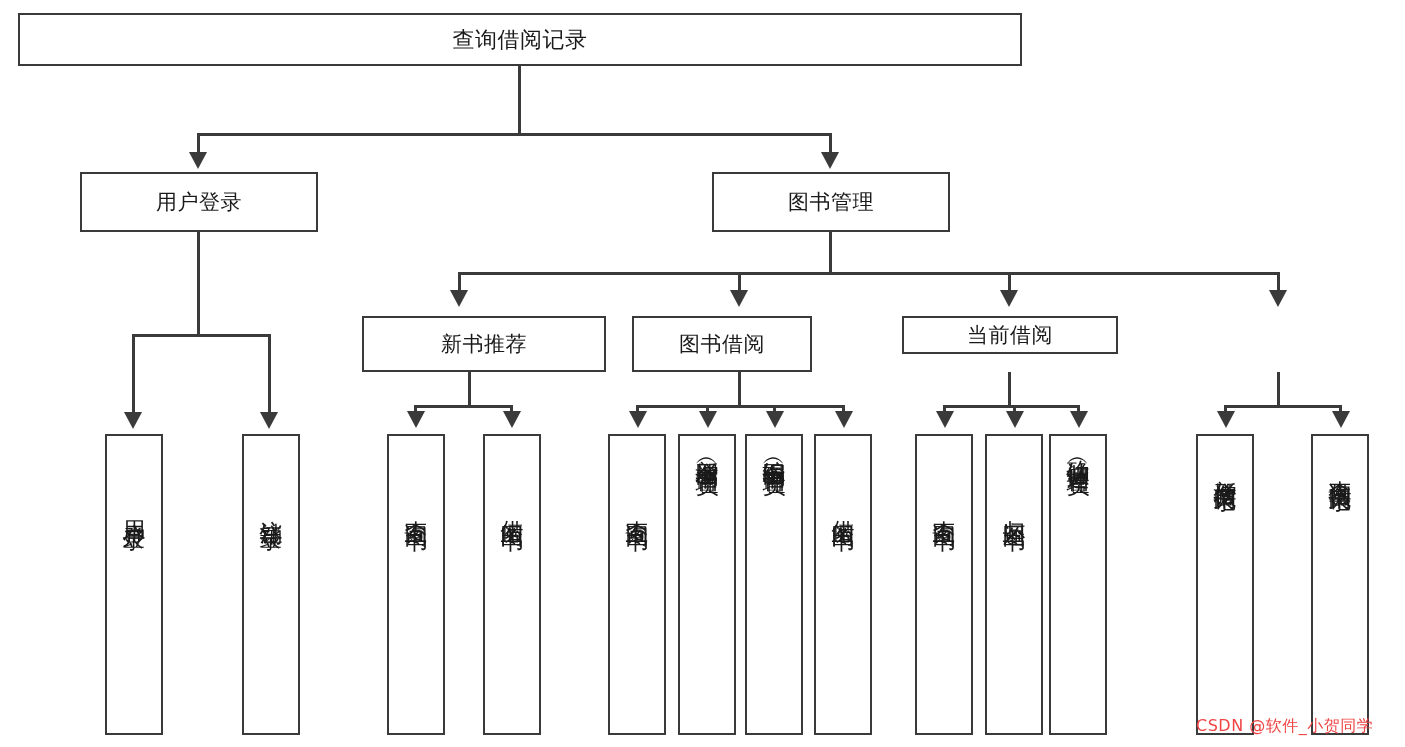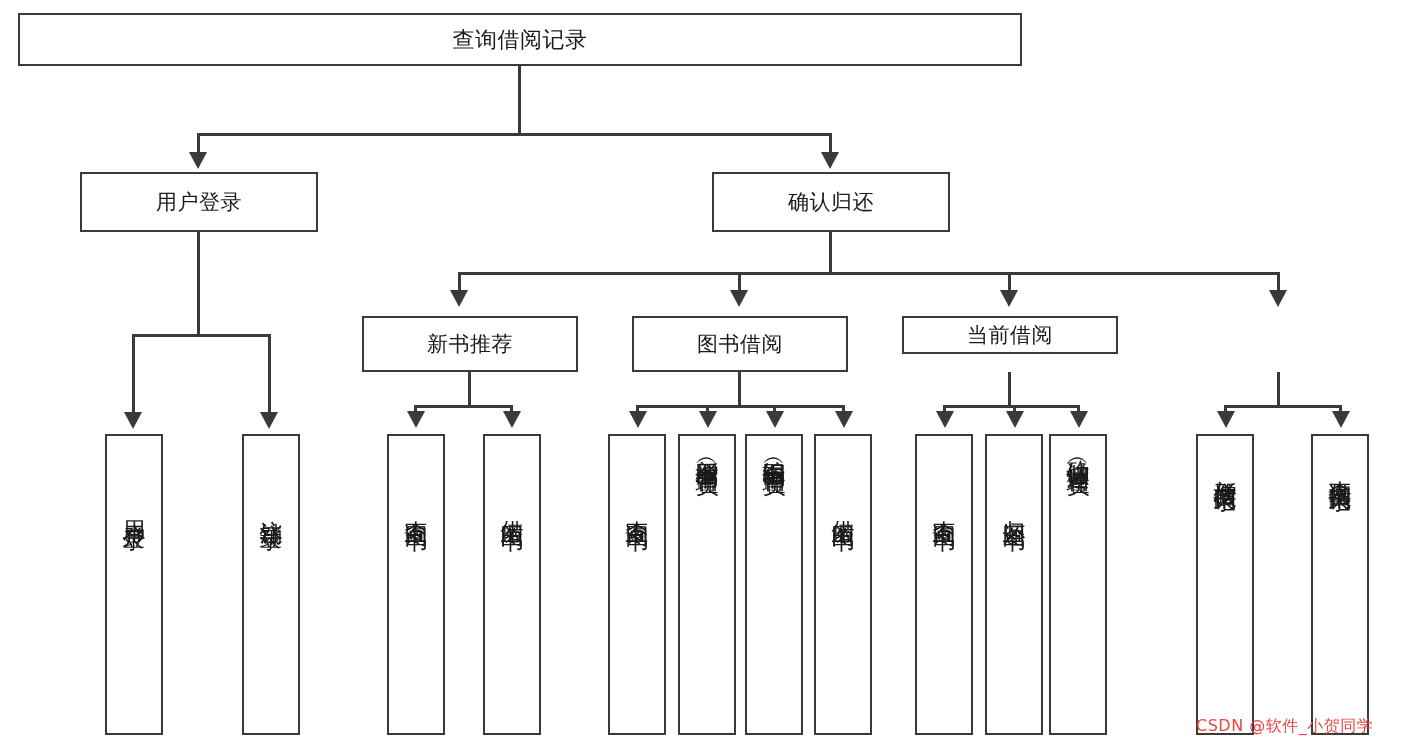--- a/index.html
+++ b/index.html
@@ -101,45 +101,45 @@
   <div class="vline" style="left:197px; top:133px; width:3px; height:22px;"></div>
   <div class="arrow" style="left:189px; top:152px;"></div>
   <div class="vline" style="left:829px; top:133px; width:3px; height:22px;"></div>
   <div class="arrow" style="left:821px; top:152px;"></div>
 
   <div class="node h-node" style="left:80px; top:172px; width:238px; height:60px;">
     <span class="node-label">用户登录</span>
   </div>
 
   <div class="node h-node" style="left:712px; top:172px; width:238px; height:60px;">
-    <span class="node-label">确认归还</span>
+    <span class="node-label">图书管理</span>
   </div>
 
   <div class="vline" style="left:197px; top:232px; width:3px; height:104px;"></div>
   <div class="hline" style="left:132px; top:334px; width:139px; height:3px;"></div>
   <div class="vline" style="left:132px; top:334px; width:3px; height:80px;"></div>
   <div class="arrow" style="left:124px; top:412px;"></div>
   <div class="vline" style="left:268px; top:334px; width:3px; height:80px;"></div>
   <div class="arrow" style="left:260px; top:412px;"></div>
 
   <div class="vline" style="left:829px; top:232px; width:3px; height:42px;"></div>
   <div class="hline" style="left:458px; top:272px; width:822px; height:3px;"></div>
   <div class="vline" style="left:458px; top:272px; width:3px; height:20px;"></div>
   <div class="arrow" style="left:450px; top:290px;"></div>
   <div class="vline" style="left:738px; top:272px; width:3px; height:20px;"></div>
   <div class="arrow" style="left:730px; top:290px;"></div>
   <div class="vline" style="left:1008px; top:272px; width:3px; height:20px;"></div>
   <div class="arrow" style="left:1000px; top:290px;"></div>
   <div class="vline" style="left:1277px; top:272px; width:3px; height:20px;"></div>
   <div class="arrow" style="left:1269px; top:290px;"></div>
 
-  <div class="node h-node" style="left:362px; top:316px; width:216px; height:56px;">
+  <div class="node h-node" style="left:362px; top:316px; width:244px; height:56px;">
     <span class="node-label">新书推荐</span>
   </div>
-  <div class="node h-node" style="left:632px; top:316px; width:216px; height:56px;">
+  <div class="node h-node" style="left:632px; top:316px; width:180px; height:56px;">
     <span class="node-label">图书借阅</span>
   </div>
   <div class="node h-node" style="left:902px; top:316px; width:216px; height:38px;">
     <span class="node-label">当前借阅</span>
   </div>
 
   <div class="vline" style="left:468px; top:372px; width:3px; height:36px;"></div>
   <div class="hline" style="left:414px; top:405px; width:99px; height:3px;"></div>
   <div class="vline" style="left:414px; top:405px; width:3px; height:14px;"></div>
   <div class="arrow" style="left:407px; top:411px;"></div>

